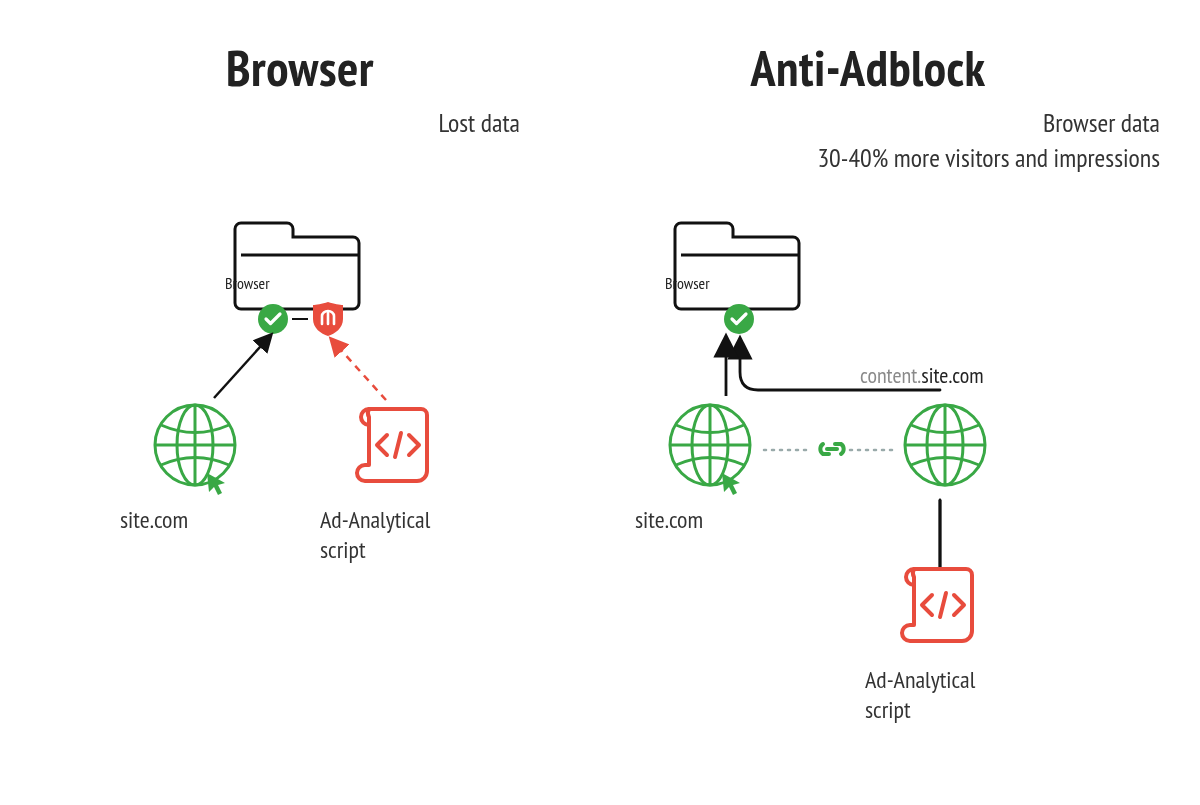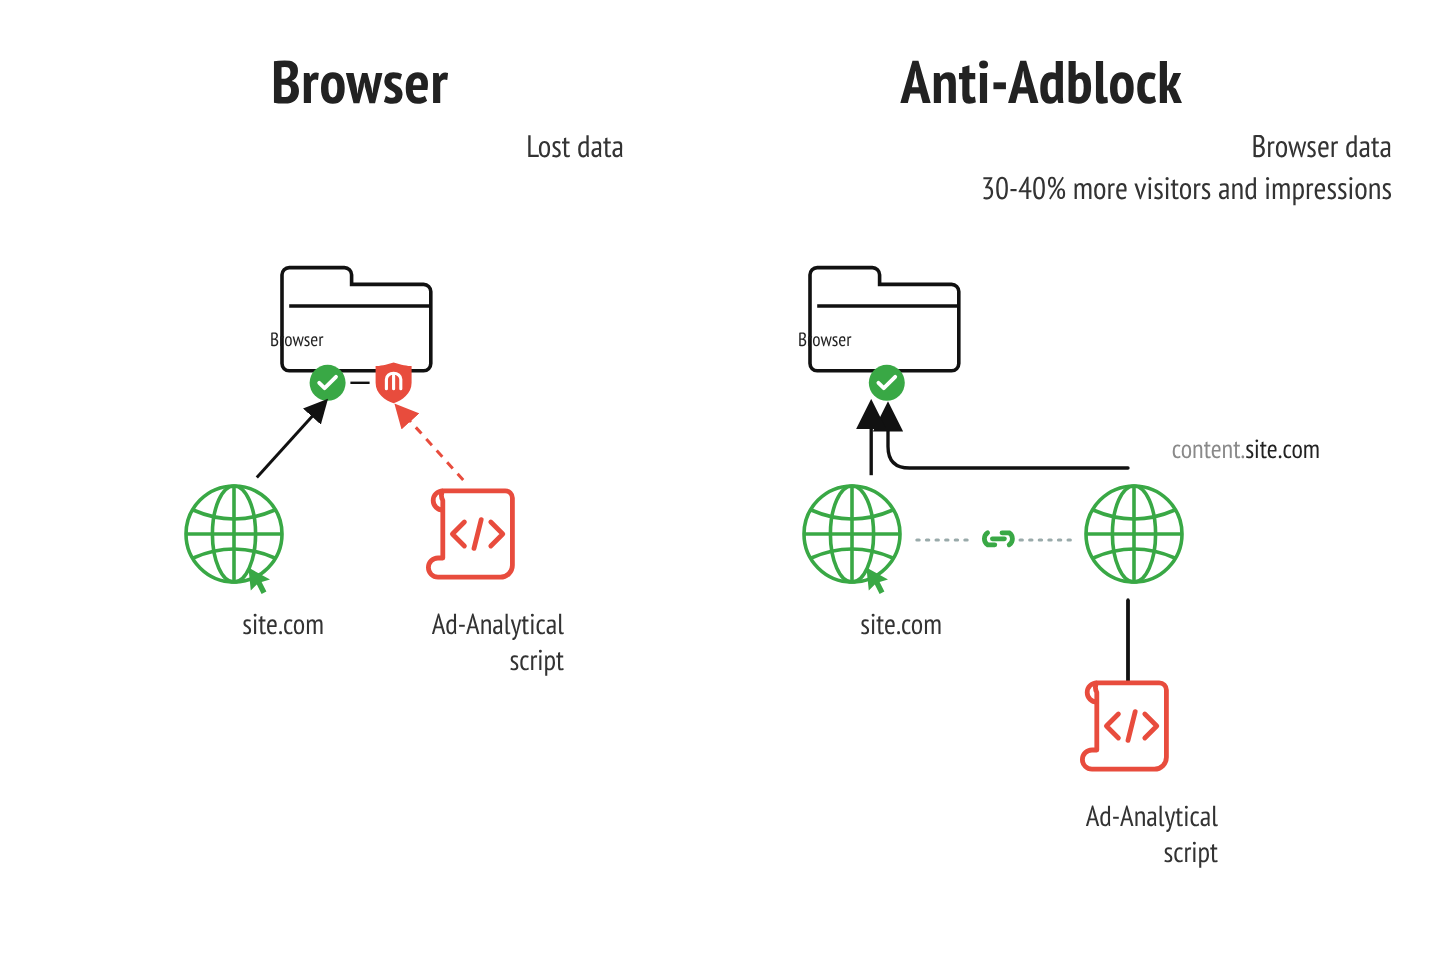--- a/index.html
+++ b/index.html
@@ -26,21 +26,21 @@
     font-stretch: condensed;
   }
   .sub {
     font-size: 26px;
     text-align: right;
     line-height: 1.35;
     color: #333;
   }
   .label {
     font-size: 24px;
-    text-align: right;
+    text-align: left;
     color: #333;
     line-height: 1.25;
   }
   .browser-label {
     font-size: 16px;
     color: #222;
     text-align: left;
   }
   .domain-label .muted { color: #8a8a8a; }
   .domain-label .strong { color: #222; }

